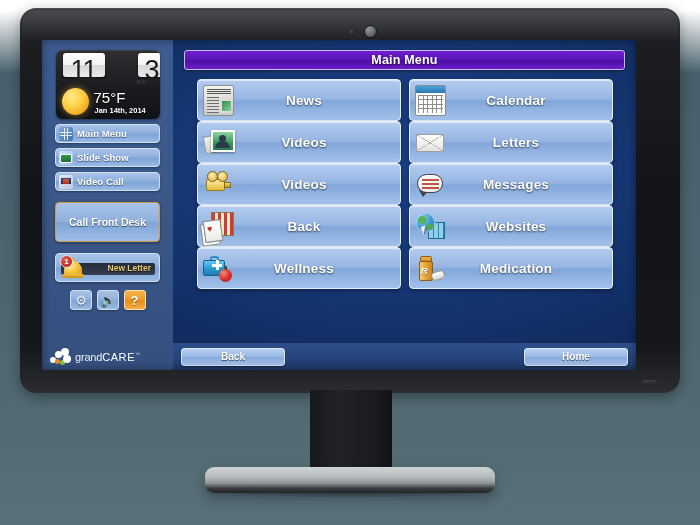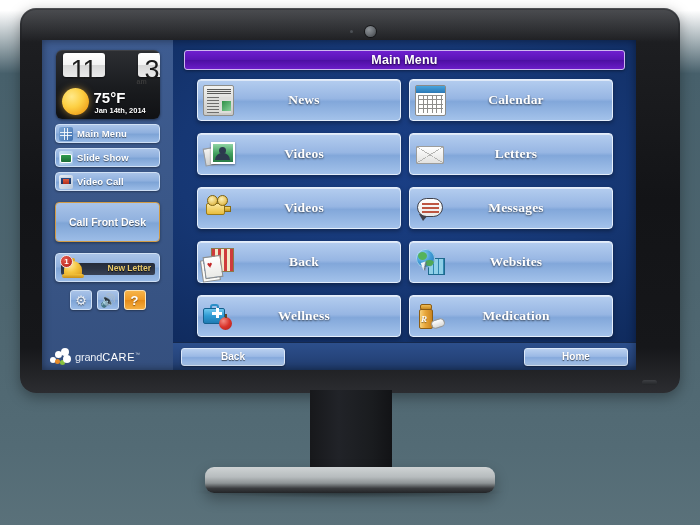--- a/index.html
+++ b/index.html
@@ -103,21 +103,21 @@
     font-size: 7px; color: #3b3b3b; font-weight: bold;
   }
   #sun {
     position: absolute; left: 6px; top: 38px;
     width: 27px; height: 27px; border-radius: 50%;
     background: radial-gradient(circle at 36% 32%, #ffe98a 0%, #fdd044 42%, #f0a41e 78%, #d98a0e 100%);
     box-shadow: 0 0 7px rgba(255,190,60,0.55);
   }
   #temp {
     position: absolute; left: 38px; top: 39px;
-    color: #ffffff; font-size: 15px; font-weight: bold;
+    color: #ffffff; font-size: 15px; font-weight: normal;
     text-shadow: 0 1px 1px rgba(0,0,0,0.8);
   }
   #date {
     position: absolute; left: 39px; top: 56px;
     color: #ffffff; font-size: 7.5px; font-weight: bold;
     text-shadow: 0 1px 1px rgba(0,0,0,0.8);
   }
 
   
   .side-btn {
@@ -311,23 +311,22 @@
     color: #ffffff; font-size: 12.5px; font-weight: bold;
     text-shadow: 0 1px 2px rgba(0,0,0,0.7);
     letter-spacing: 0.2px;
   }
 
   #grid {
     margin-top: 9px;
     display: grid;
     grid-template-columns: 1fr 1fr;
     grid-template-rows: repeat(5, 42px);
-    gap: 12px 8px;
+    gap: 0 8px;
     padding: 0 12px 0 13px;
-    font-family: Liberation Serif, serif;
   }
   .tile {
     border-radius: 4px;
     border: 1px solid #e4eefb;
     background: linear-gradient(180deg, #b4cdef 0%, #97b6e3 46%, #82a7da 54%, #a3c2ea 100%);
     box-shadow: 0 2px 4px rgba(0,0,0,0.35), inset 0 1px 0 rgba(255,255,255,0.55);
     display: flex; align-items: center;
     padding-left: 5px;
     cursor: pointer;
     position: relative;

